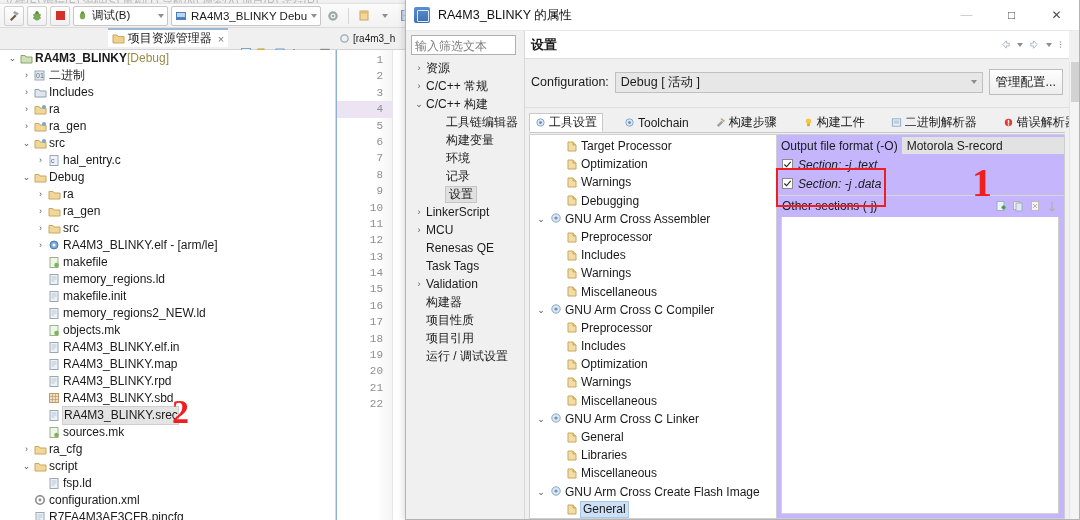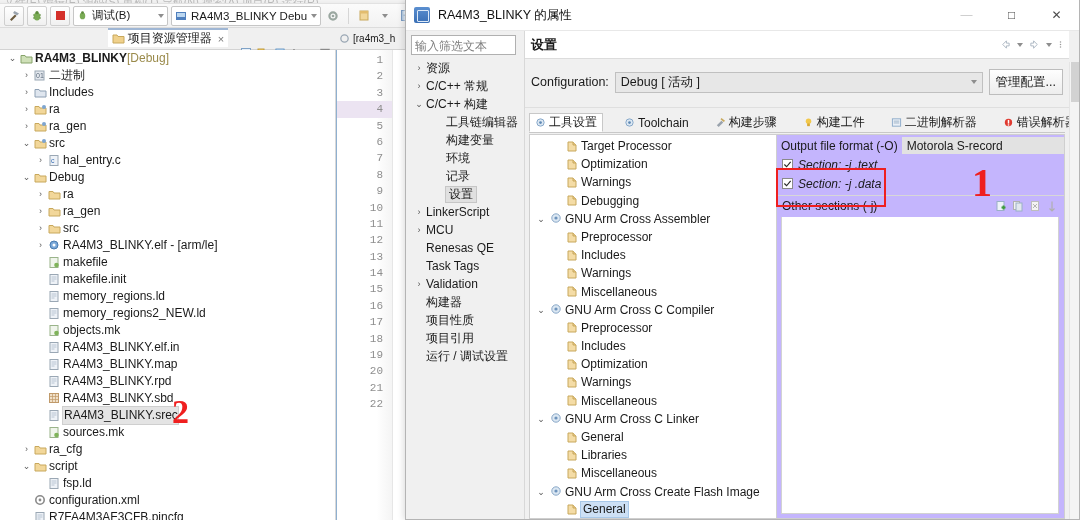--- a/index.html
+++ b/index.html
@@ -497,32 +497,32 @@
           </div>
           <div class="trow">
             <span style="width:34px;flex:0 0 34px"></span>
             <span class="twist"></span>
             <span class="ticon">
               <svg width="13" height="13" viewBox="0 0 13 13">
                 <rect x="2" y="1.5" width="8" height="10" fill="#eef2f7" stroke="#9aa7b4"></rect>
                 <path d="M3.5 4h5M3.5 6h5M3.5 8h3" stroke="#b8c4d2"></path>
               </svg>
             </span>
-            <span class="tlabel  ">makefile.init</span>
+            <span class="tlabel  ">memory_regions.ld</span>
           </div>
           <div class="trow">
             <span style="width:34px;flex:0 0 34px"></span>
             <span class="twist"></span>
             <span class="ticon">
               <svg width="13" height="13" viewBox="0 0 13 13">
                 <rect x="2" y="1.5" width="8" height="10" fill="#eef2f7" stroke="#9aa7b4"></rect>
                 <path d="M3.5 4h5M3.5 6h5M3.5 8h3" stroke="#b8c4d2"></path>
               </svg>
             </span>
-            <span class="tlabel  ">memory_regions.ld</span>
+            <span class="tlabel  ">makefile.init</span>
           </div>
           <div class="trow">
             <span style="width:34px;flex:0 0 34px"></span>
             <span class="twist"></span>
             <span class="ticon">
               <svg width="13" height="13" viewBox="0 0 13 13">
                 <rect x="2" y="1.5" width="8" height="10" fill="#eef2f7" stroke="#9aa7b4"></rect>
                 <path d="M3.5 4h5M3.5 6h5M3.5 8h3" stroke="#b8c4d2"></path>
               </svg>
             </span>

